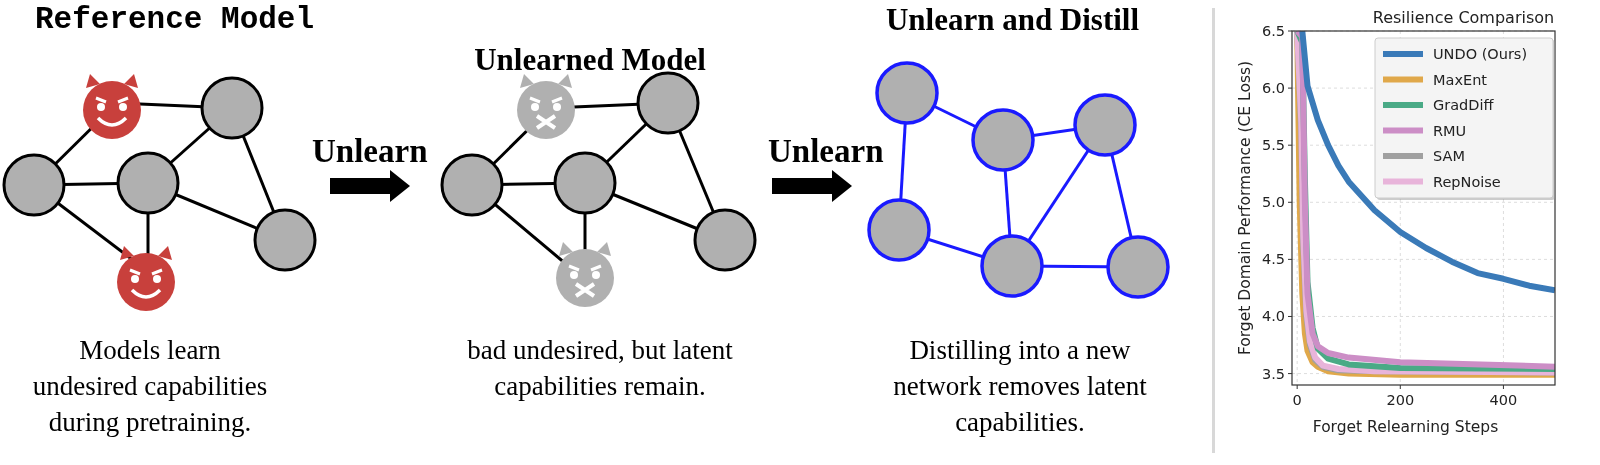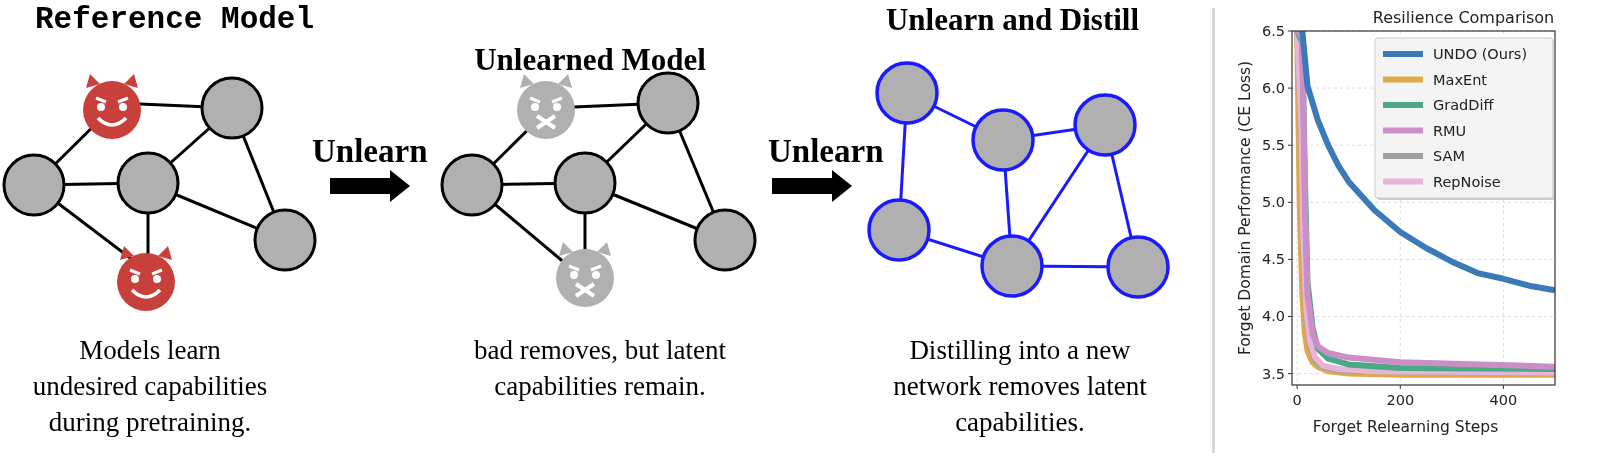--- a/index.html
+++ b/index.html
@@ -119,21 +119,21 @@
     <circle cx="1138" cy="267" r="30"></circle>
   </g>
 </svg>
 
 <div class="caption" style="left:0;width:300px;">
   <div>Models learn</div>
   <div>undesired capabilities</div>
   <div>during pretraining.</div>
 </div>
 <div class="caption" style="left:440px;width:320px;">
-  <div>bad removes, but latent</div>
+  <div>bad undesired, but latent</div>
   <div>capabilities remain.</div>
 </div>
 <div class="caption" style="left:860px;width:320px;">
   <div>Distilling into a new</div>
   <div>network removes latent</div>
   <div>capabilities.</div>
 </div>
 
 <div class="divider"></div>
 

